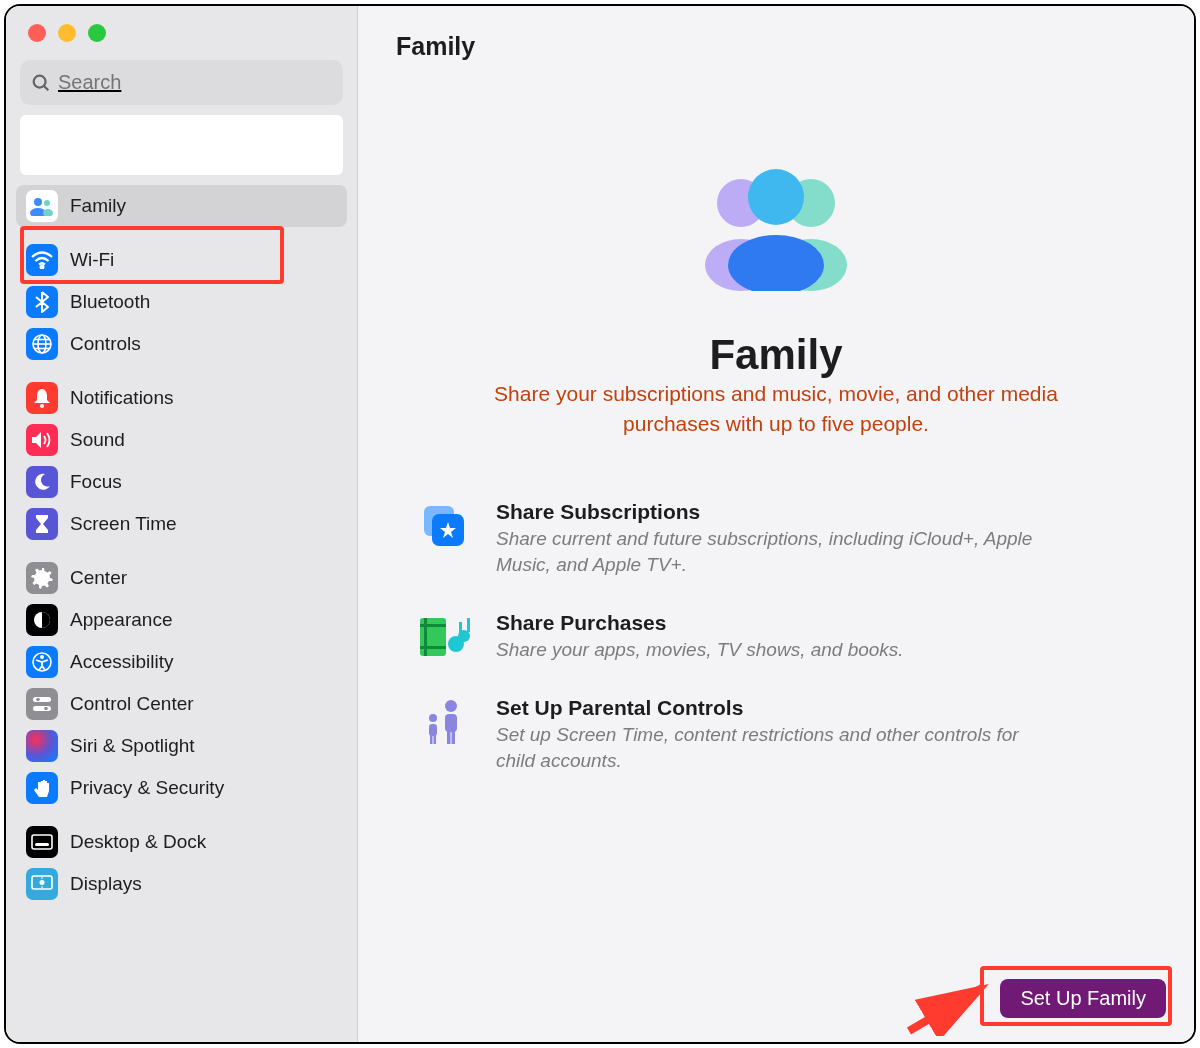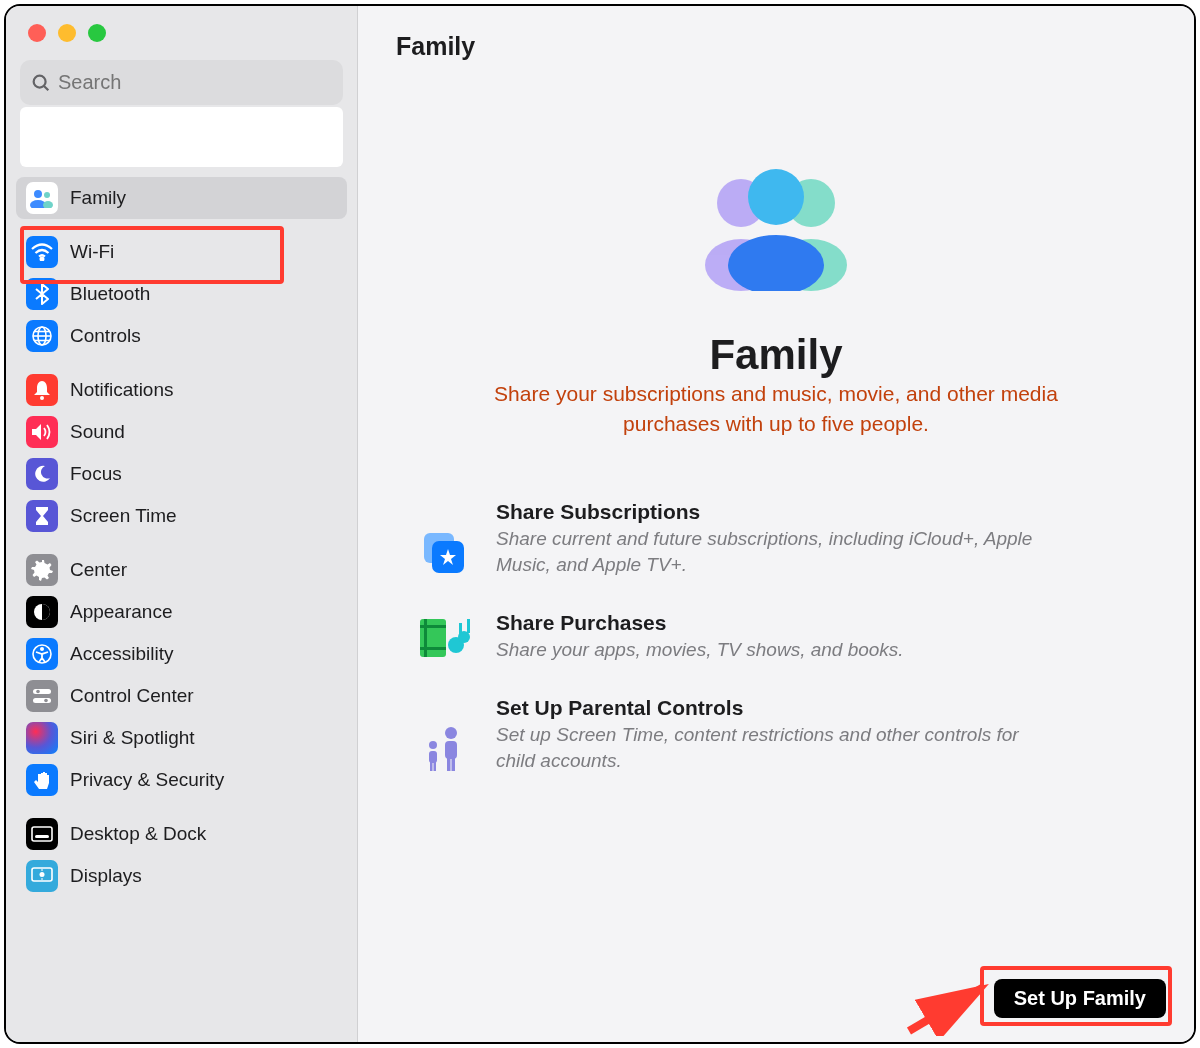--- a/index.html
+++ b/index.html
@@ -31,21 +31,21 @@
 }
 .traffic {
   display: flex;
   gap: 12px;
   padding: 18px 0 0 22px;
 }
 .tl { width: 18px; height: 18px; border-radius: 50%; }
 .tl.red { background: #ff5f57; }
 .tl.yellow { background: #febc2e; }
 .tl.green { background: #28c840; }
-.search-wrap { padding: 18px 14px 2px 14px; }
+.search-wrap { padding: 18px 14px 10px 14px; text-decoration: underline; }
 .search {
   width: 100%;
   height: 45px;
   border-radius: 10px;
   background: #dcdcde;
   border: none;
   display: flex;
   align-items: center;
   padding: 0 10px;
 }
@@ -112,40 +112,40 @@
   padding-top: 100px;
 }
 .hero-icon { width: 180px; height: 130px; position: relative; }
 .hero h1 { font-size: 42px; font-weight: 700; color: #1d1d1f; margin-top: 40px; }
 .hero p { font-size: 21px; color: #c2410c; text-align: center; max-width: 640px; line-height: 1.45; }
 .features { padding: 44px 60px 0 60px; }
 .feature {
   display: flex;
   gap: 26px;
   padding: 16px 0;
-  align-items: flex-end;
+  align-items: flex-start;
 }
 .feature-icon {
   width: 52px; height: 52px;
   flex: none;
   display: flex;
   align-items: center;
   justify-content: center;
 }
 .feature-text h3 { font-size: 21px; font-weight: 600; color: #1d1d1f; }
 .feature-text p { font-size: 19px; color: #7c7c80; line-height: 1.4; margin-top: 2px; max-width: 540px; font-style: italic; }
 .cta-wrap { position: absolute; right: 28px; bottom: 24px; }
 .cta {
-  background: #000000;
+  background: #701a75;
   color: #fff;
   border: none;
   font-size: 20px;
   padding: 8px 20px;
   border-radius: 8px;
-  font-weight: 700;
+  font-weight: 400;
 }
 .highlight-cta {
   position: absolute;
   right: 22px; bottom: 16px;
   width: 192px; height: 60px;
   border: 4px solid #ff3b30;
   border-radius: 4px;
   pointer-events: none;
 }
 .arrow {

